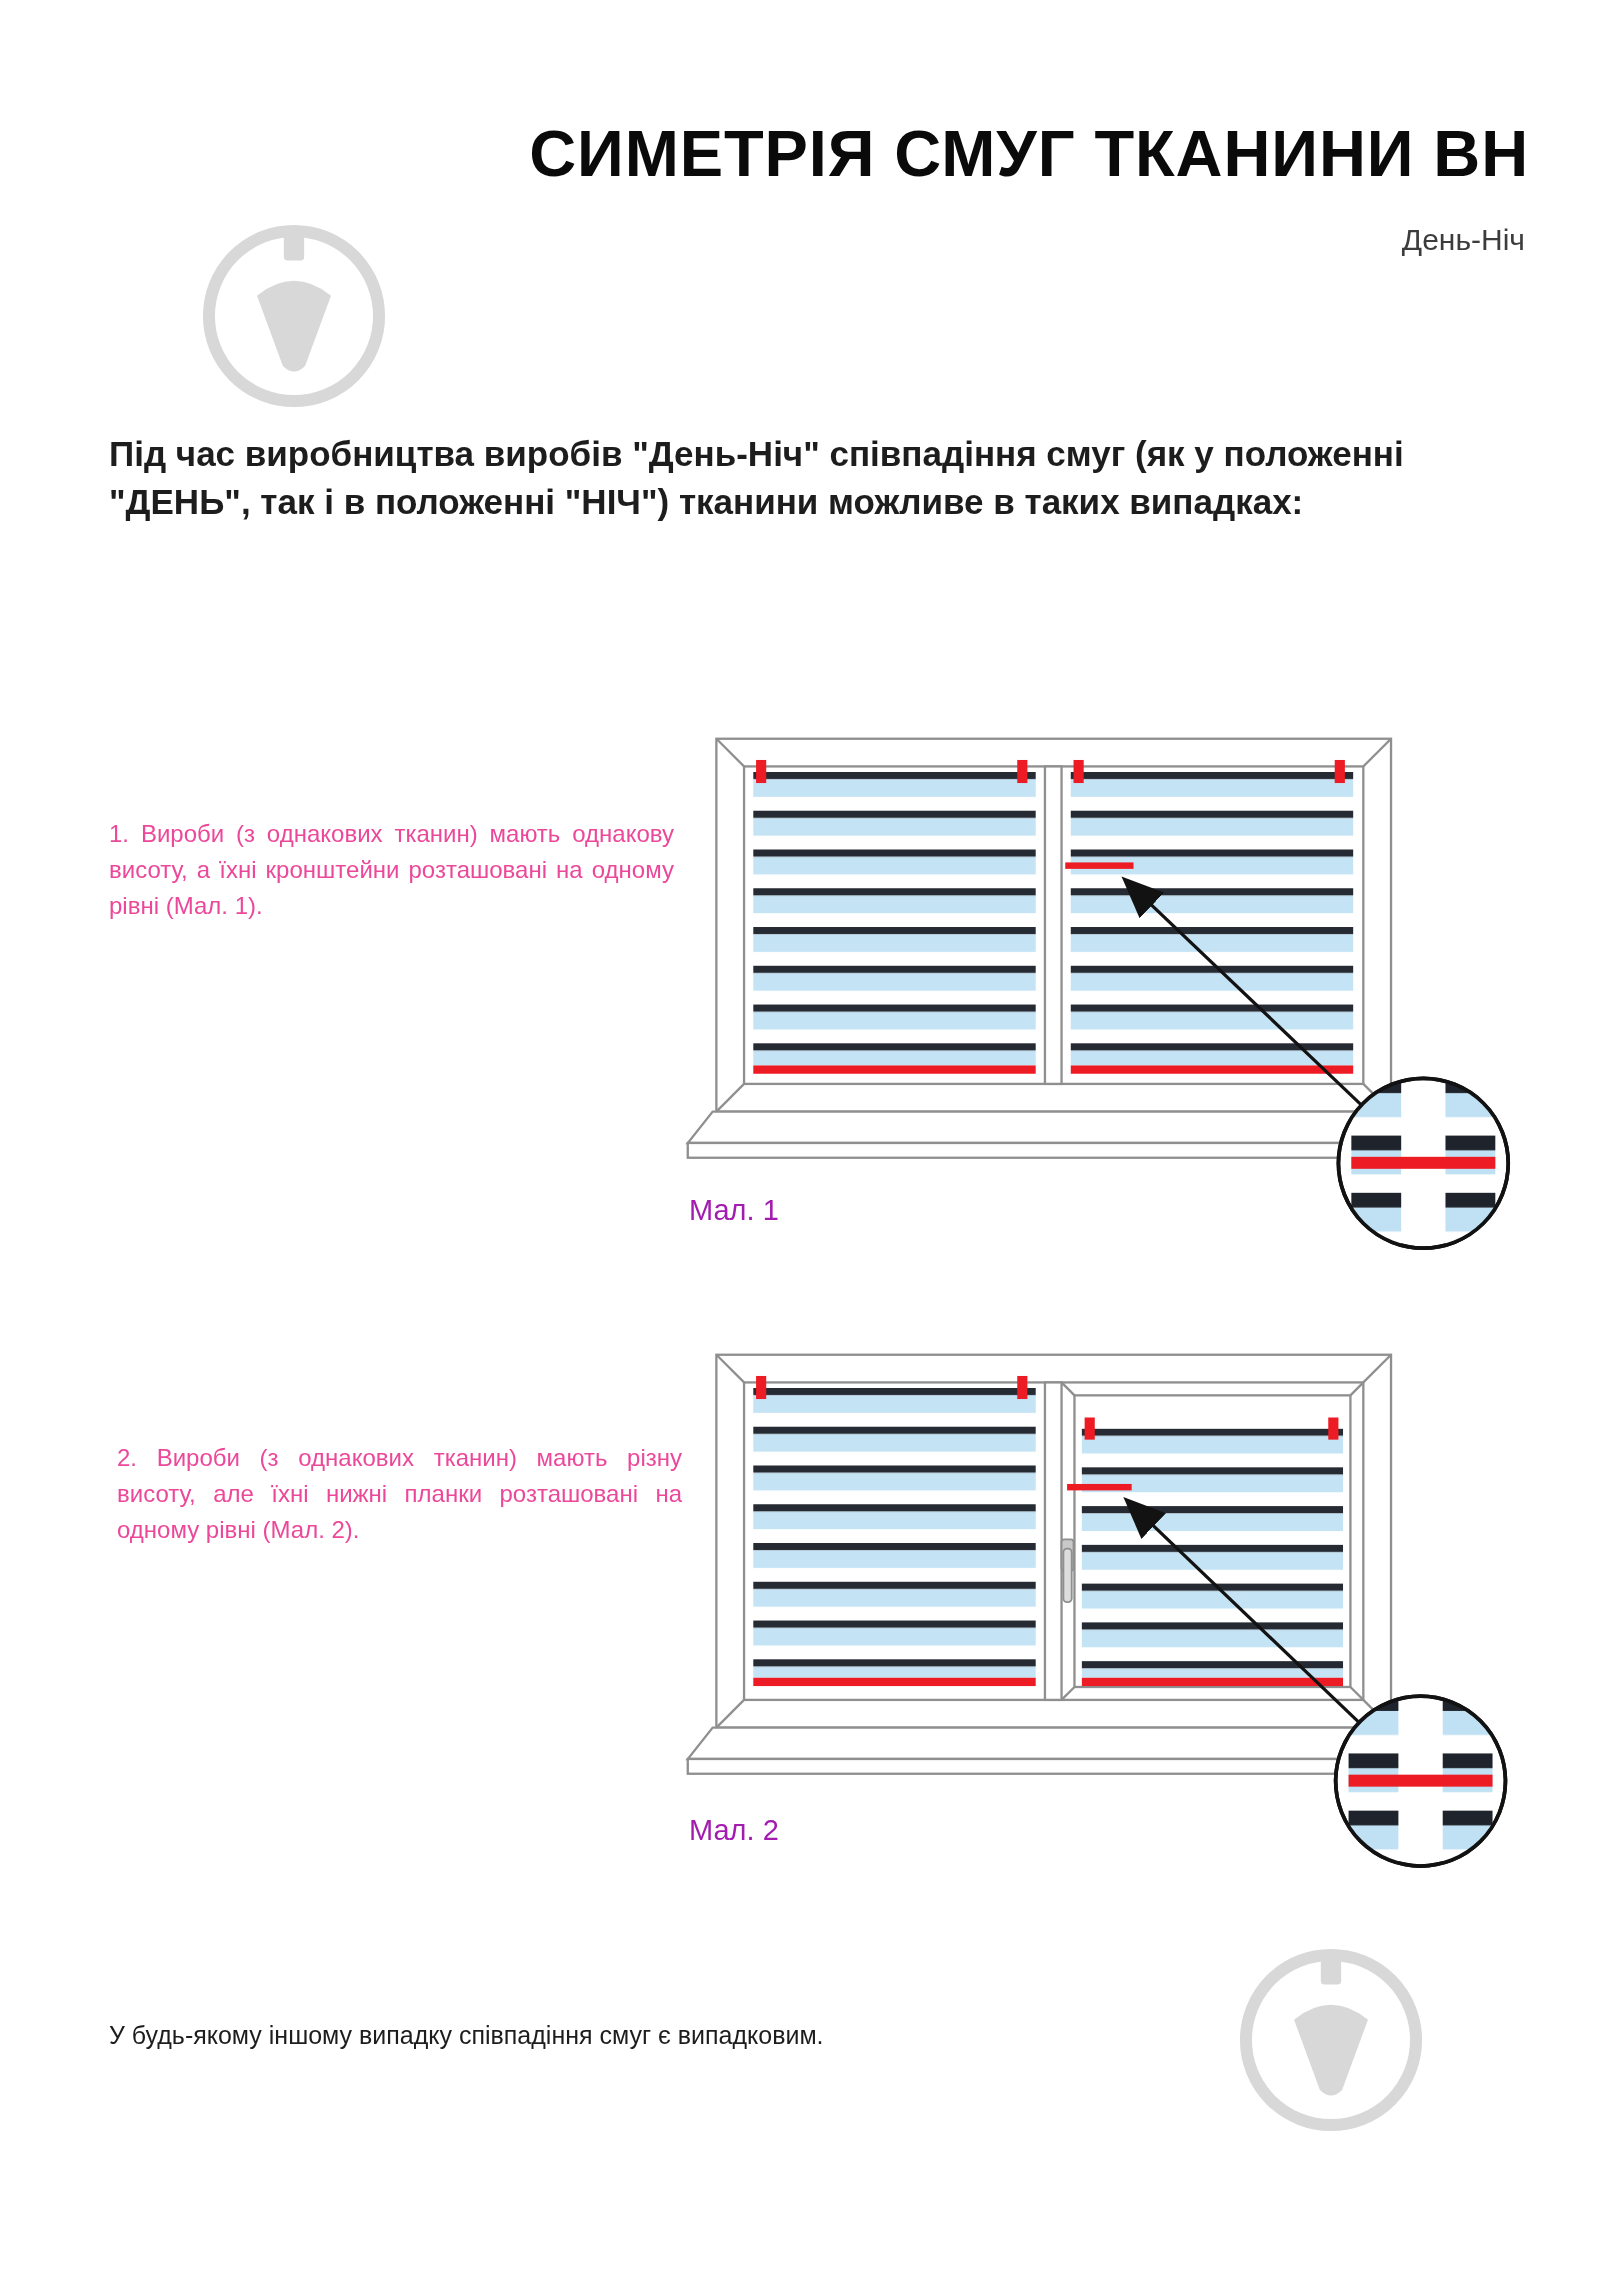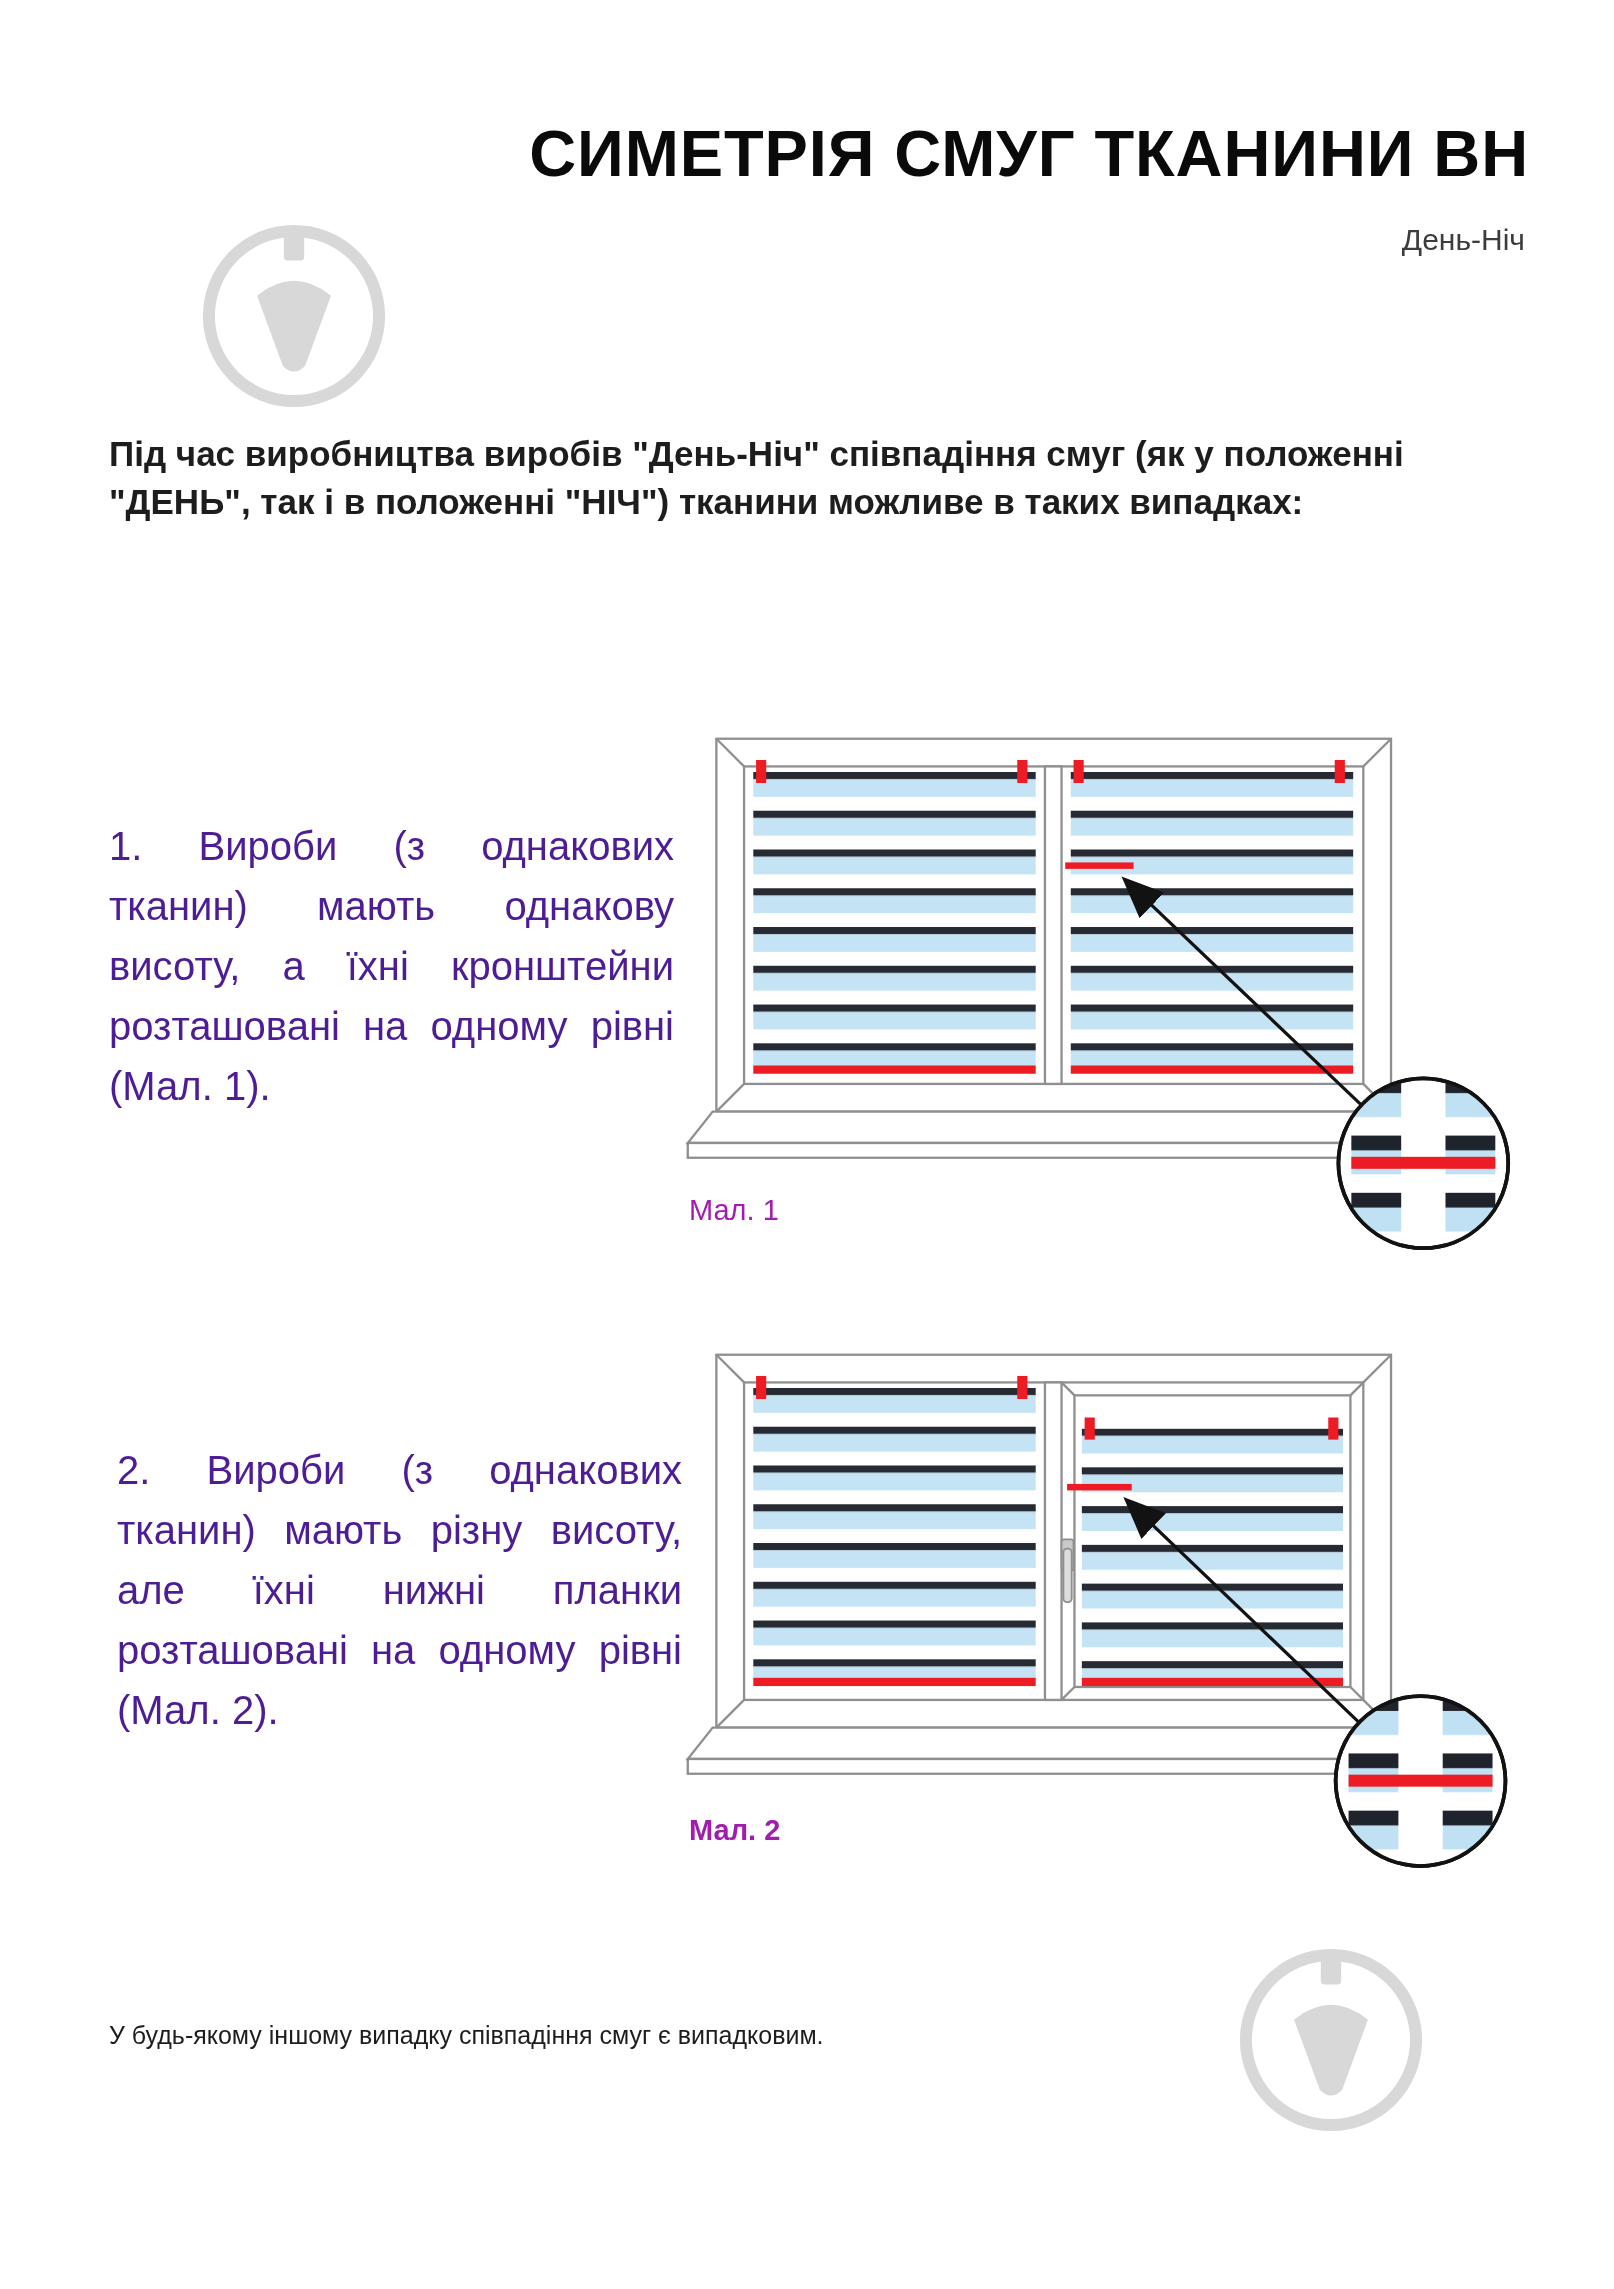--- a/index.html
+++ b/index.html
@@ -18,35 +18,35 @@
   .subtitle {
     position:absolute; top:223px; right:89px;
     font-size:30px; color:#3c3c3c;
   }
   .intro {
     position:absolute; left:109px; top:430px; width:1412px;
     font-size:35px; font-weight:700; line-height:1.38; color:#1d1d1d;
   }
   .case-text {
     position:absolute; left:109px; width:565px;
-    font-size:40px; line-height:1.5; color:#4c1d95; text-align:justify;
+    font-size:24px; line-height:1.5; color:#ec4899; text-align:justify;
   }
   .case-1 { top:816px; }
   .case-2 { top:1440px;margin-left:8px; }
 
   .figure { position:absolute; left:685px; width:838px; height:528px; }
   .fig-1 { top:735px; }
   .fig-2 { top:1351px; }
   .fig-svg { width:100%; height:100%; display:block; }
 
   .caption {
     position:absolute; left:689px; font-size:29px; color:#a21caf; z-index:3;
   }
   .cap-1 { top:1194px; }
-  .cap-2 { top:1814px;font-weight:bold; }
+  .cap-2 { top:1814px; }
 
   .footer-note {
     position:absolute; left:109px; top:2021px; width:1292px;
     font-size:25px; font-weight:400; color:#1d1d1d;
   }
 
   .watermark { position:absolute; z-index:0; }
   .wm-top    { left:196px;  top:218px;  width:196px; height:196px; }
   .wm-bottom { left:1233px; top:1942px; width:196px; height:196px; }
   .wm-svg { width:100%; height:100%; display:block; }

